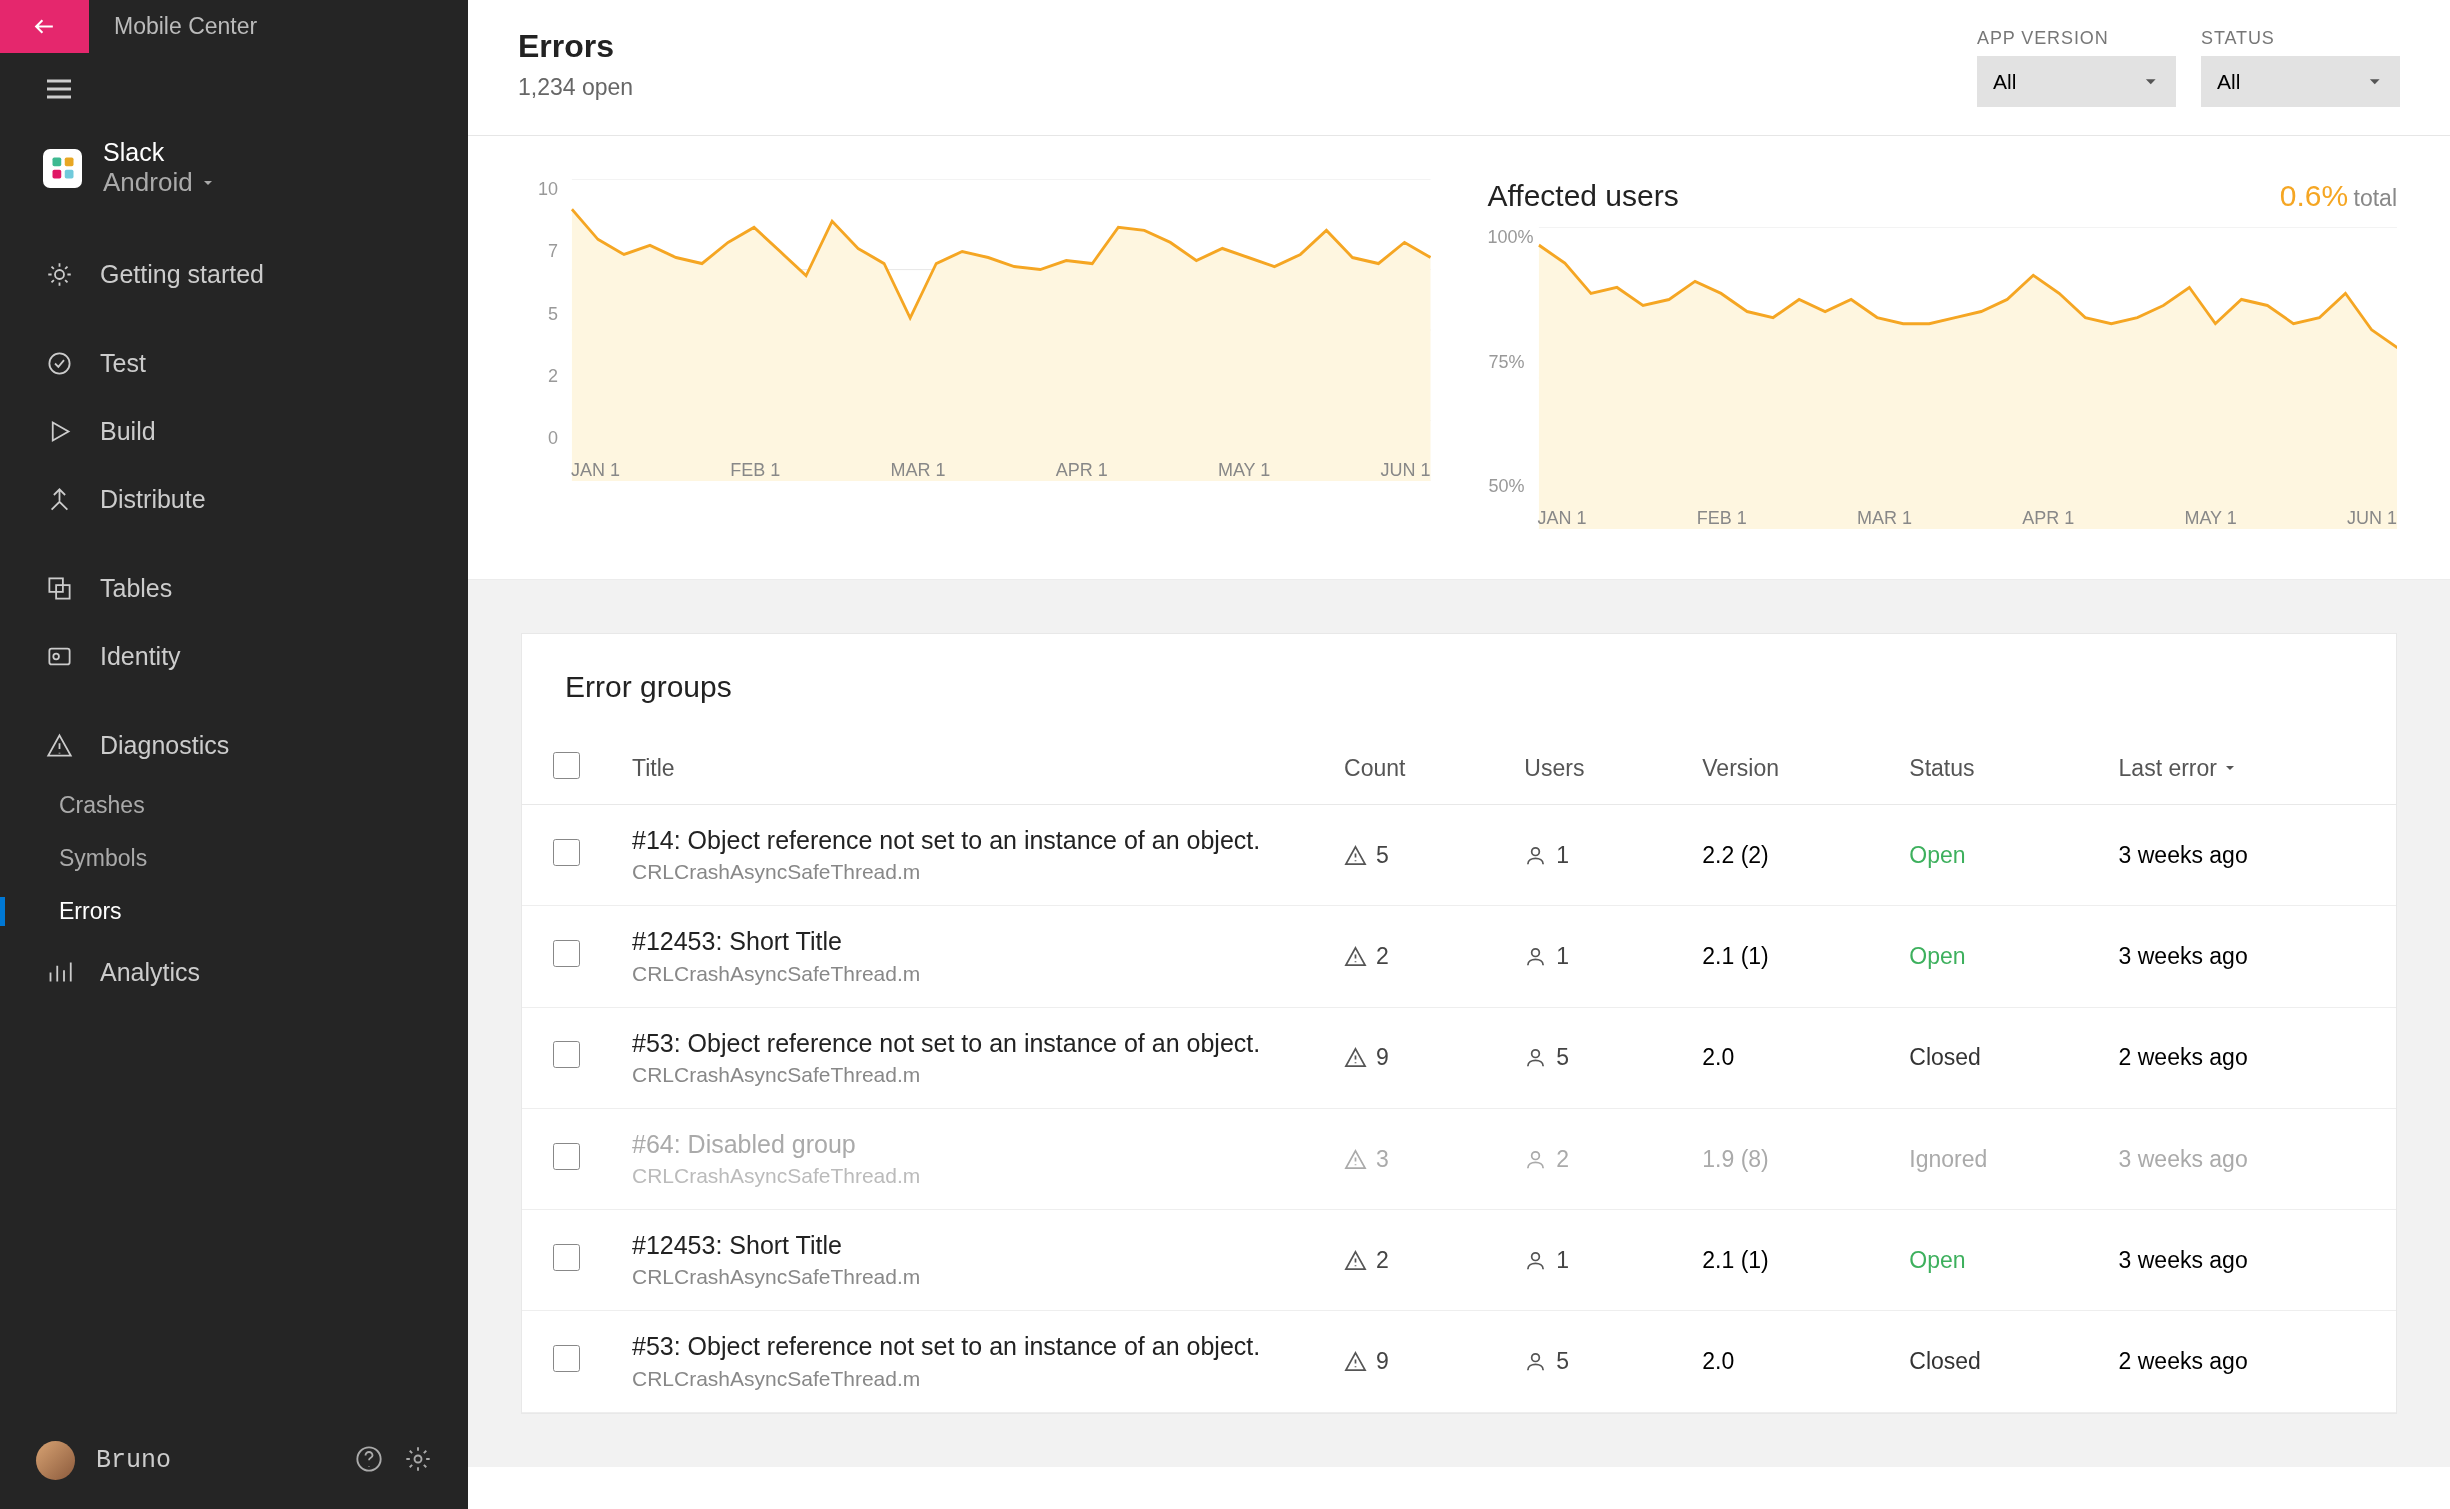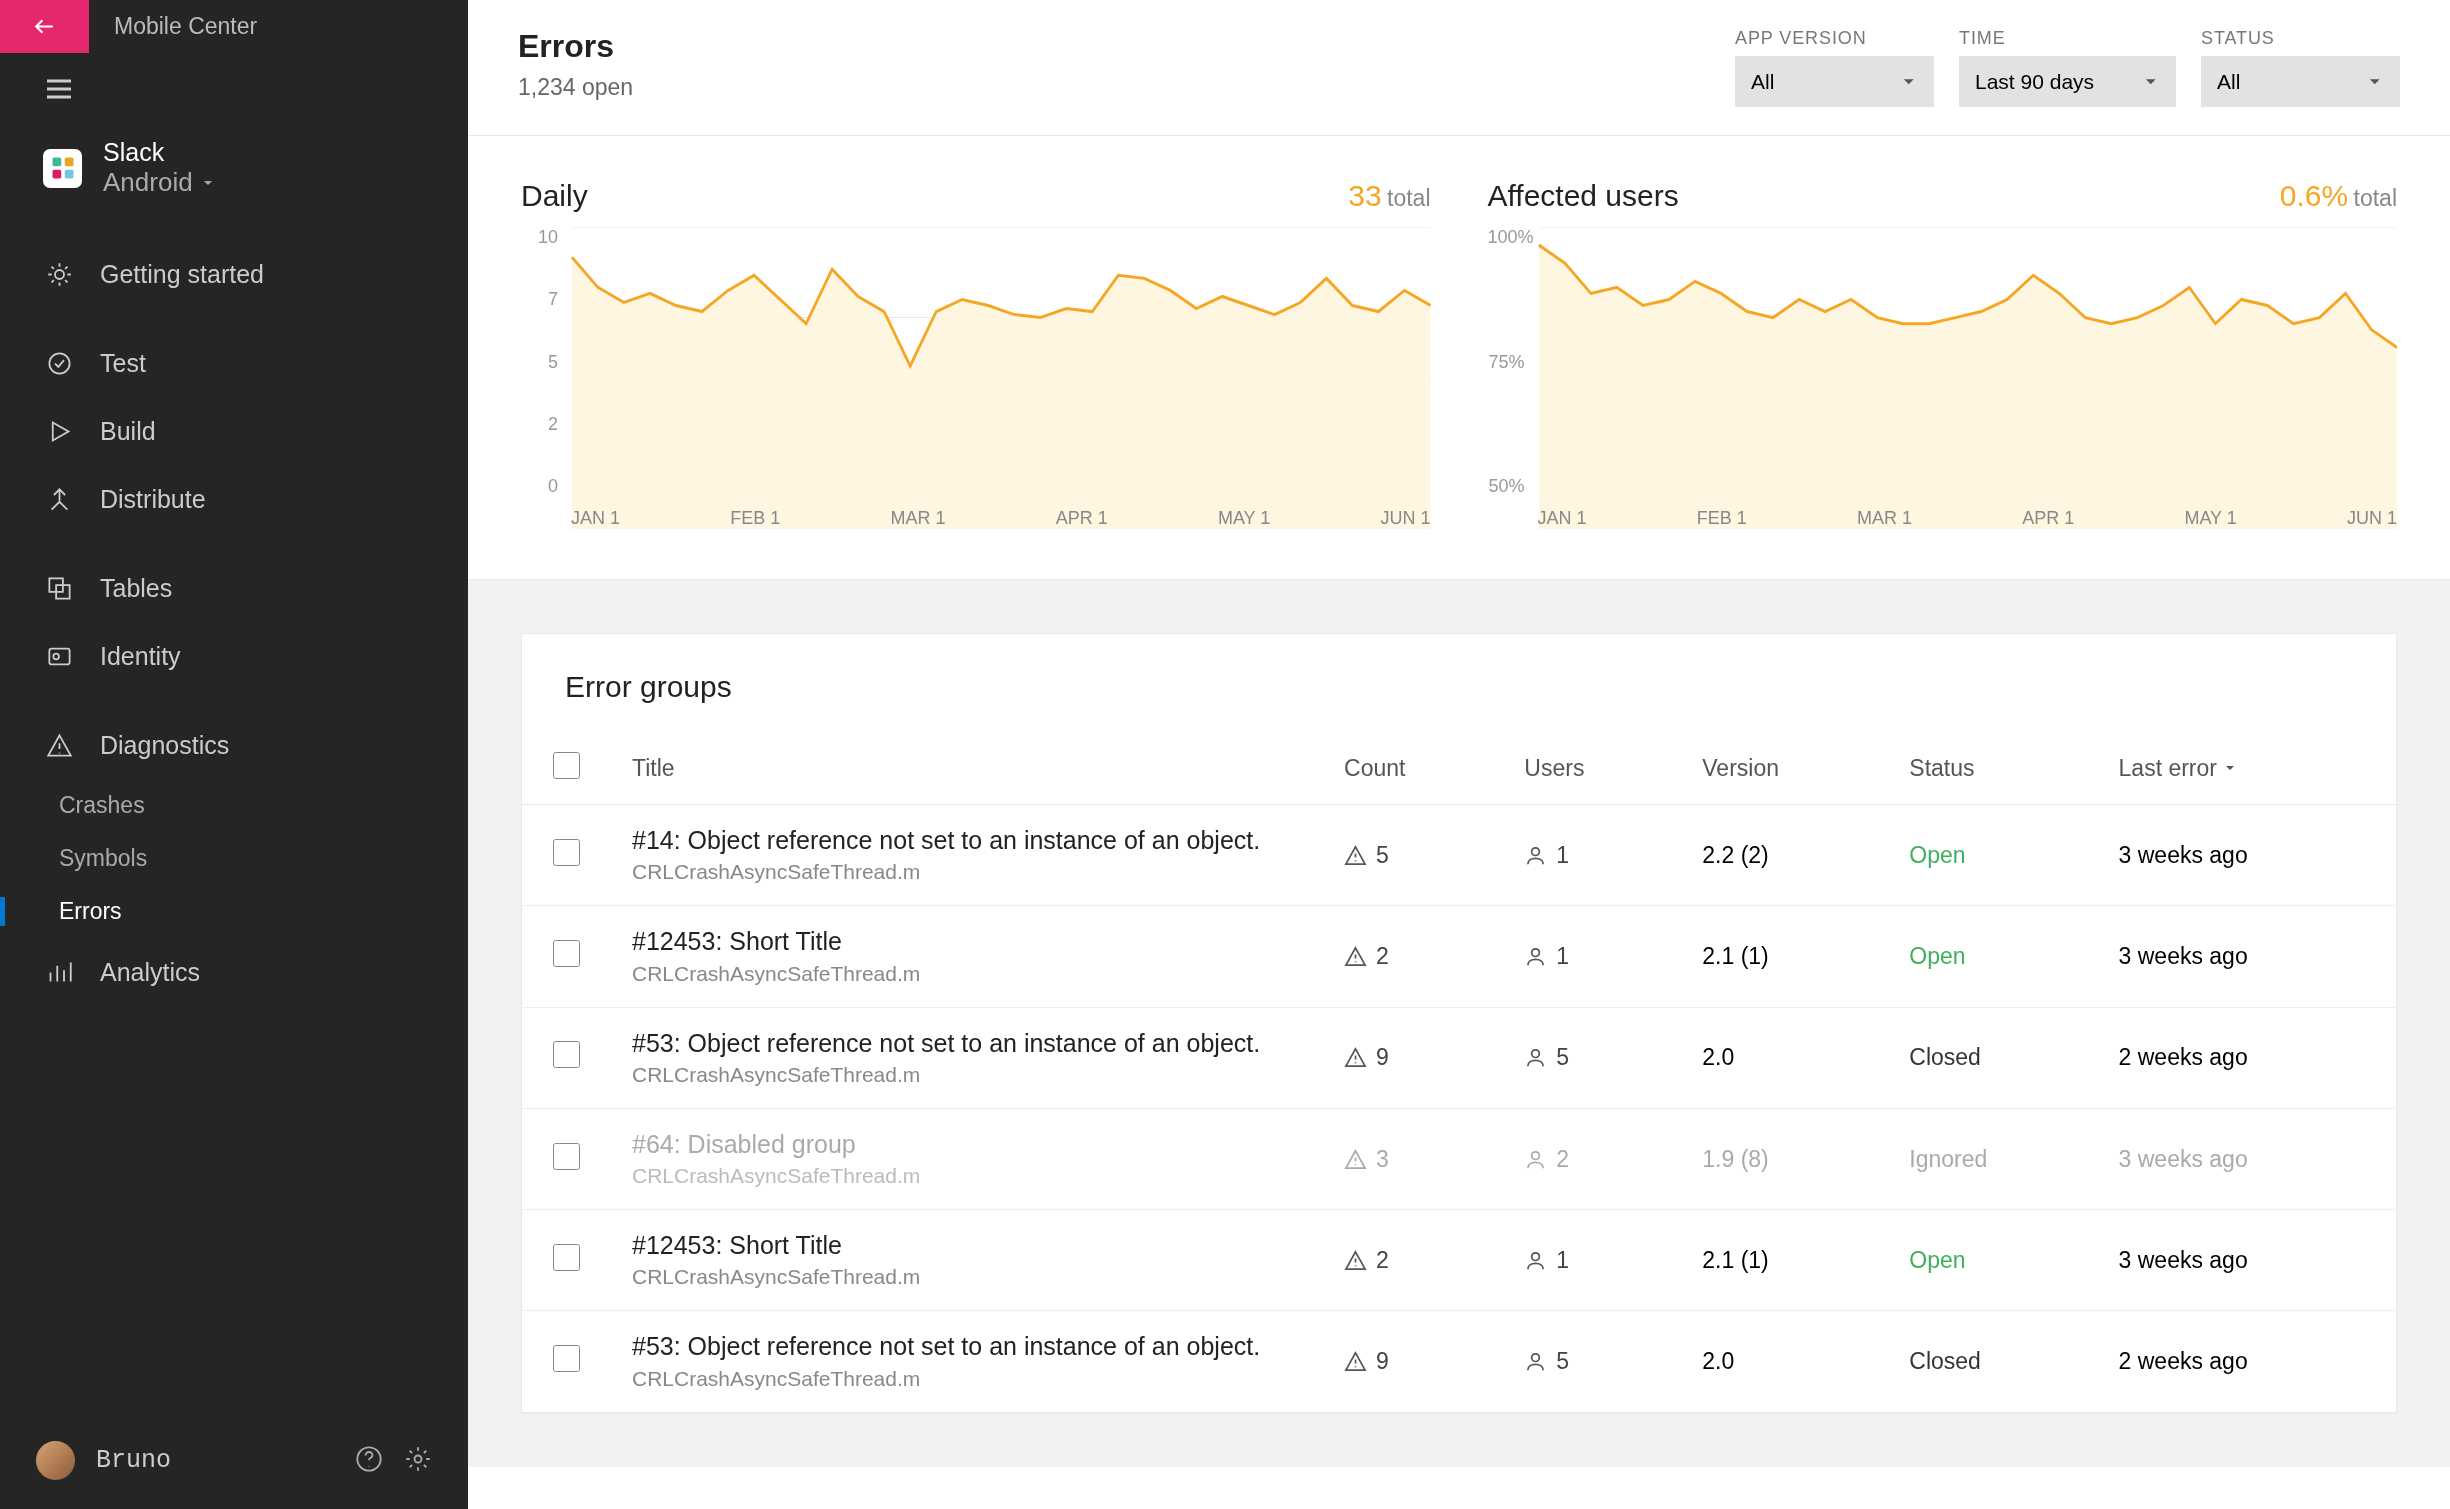--- a/index.html
+++ b/index.html
@@ -227,47 +227,34 @@
       <div class="filter">
         <div class="filter-label">APP VERSION</div>
         <div class="filter-select fs-sm">
             <span>All</span>
             <svg viewBox="0 0 24 24">
               <path d="M6 9l6 6 6-6z"></path>
             </svg>
           </div>
       </div>
       <div class="filter">
-        <div class="filter-label">TIME</div>
-        <div class="filter-select fs-lg">
-            <span>Last 90 days</span>
-            <svg viewBox="0 0 24 24">
-              <path d="M6 9l6 6 6-6z"></path>
-            </svg>
-          </div>
-      </div>
-      <div class="filter">
         <div class="filter-label">STATUS</div>
         <div class="filter-select fs-sm">
             <span>All</span>
             <svg viewBox="0 0 24 24">
               <path d="M6 9l6 6 6-6z"></path>
             </svg>
           </div>
       </div>
     </div>
   </header>
 
   <div class="content">
     <div class="charts-strip">
       <div class="chart-card">
-        <div class="chart-head">
-          <div class="chart-title">Daily</div>
-          <div class="chart-metric"><span>33</span><span class="unit">total</span></div>
-        </div>
         <div class="chart-area">
           <div class="y-axis" id="yaxis-0">
               <div>10</div>
               <div>7</div>
               <div>5</div>
               <div>2</div>
               <div>0</div>
             </div>
           <svg viewBox="0 0 1000 304" preserveAspectRatio="none" id="chart-svg-0">
               <line x1="56" x2="1000" y1="0" y2="0" stroke="#e6e6e6" stroke-width="1"></line>

